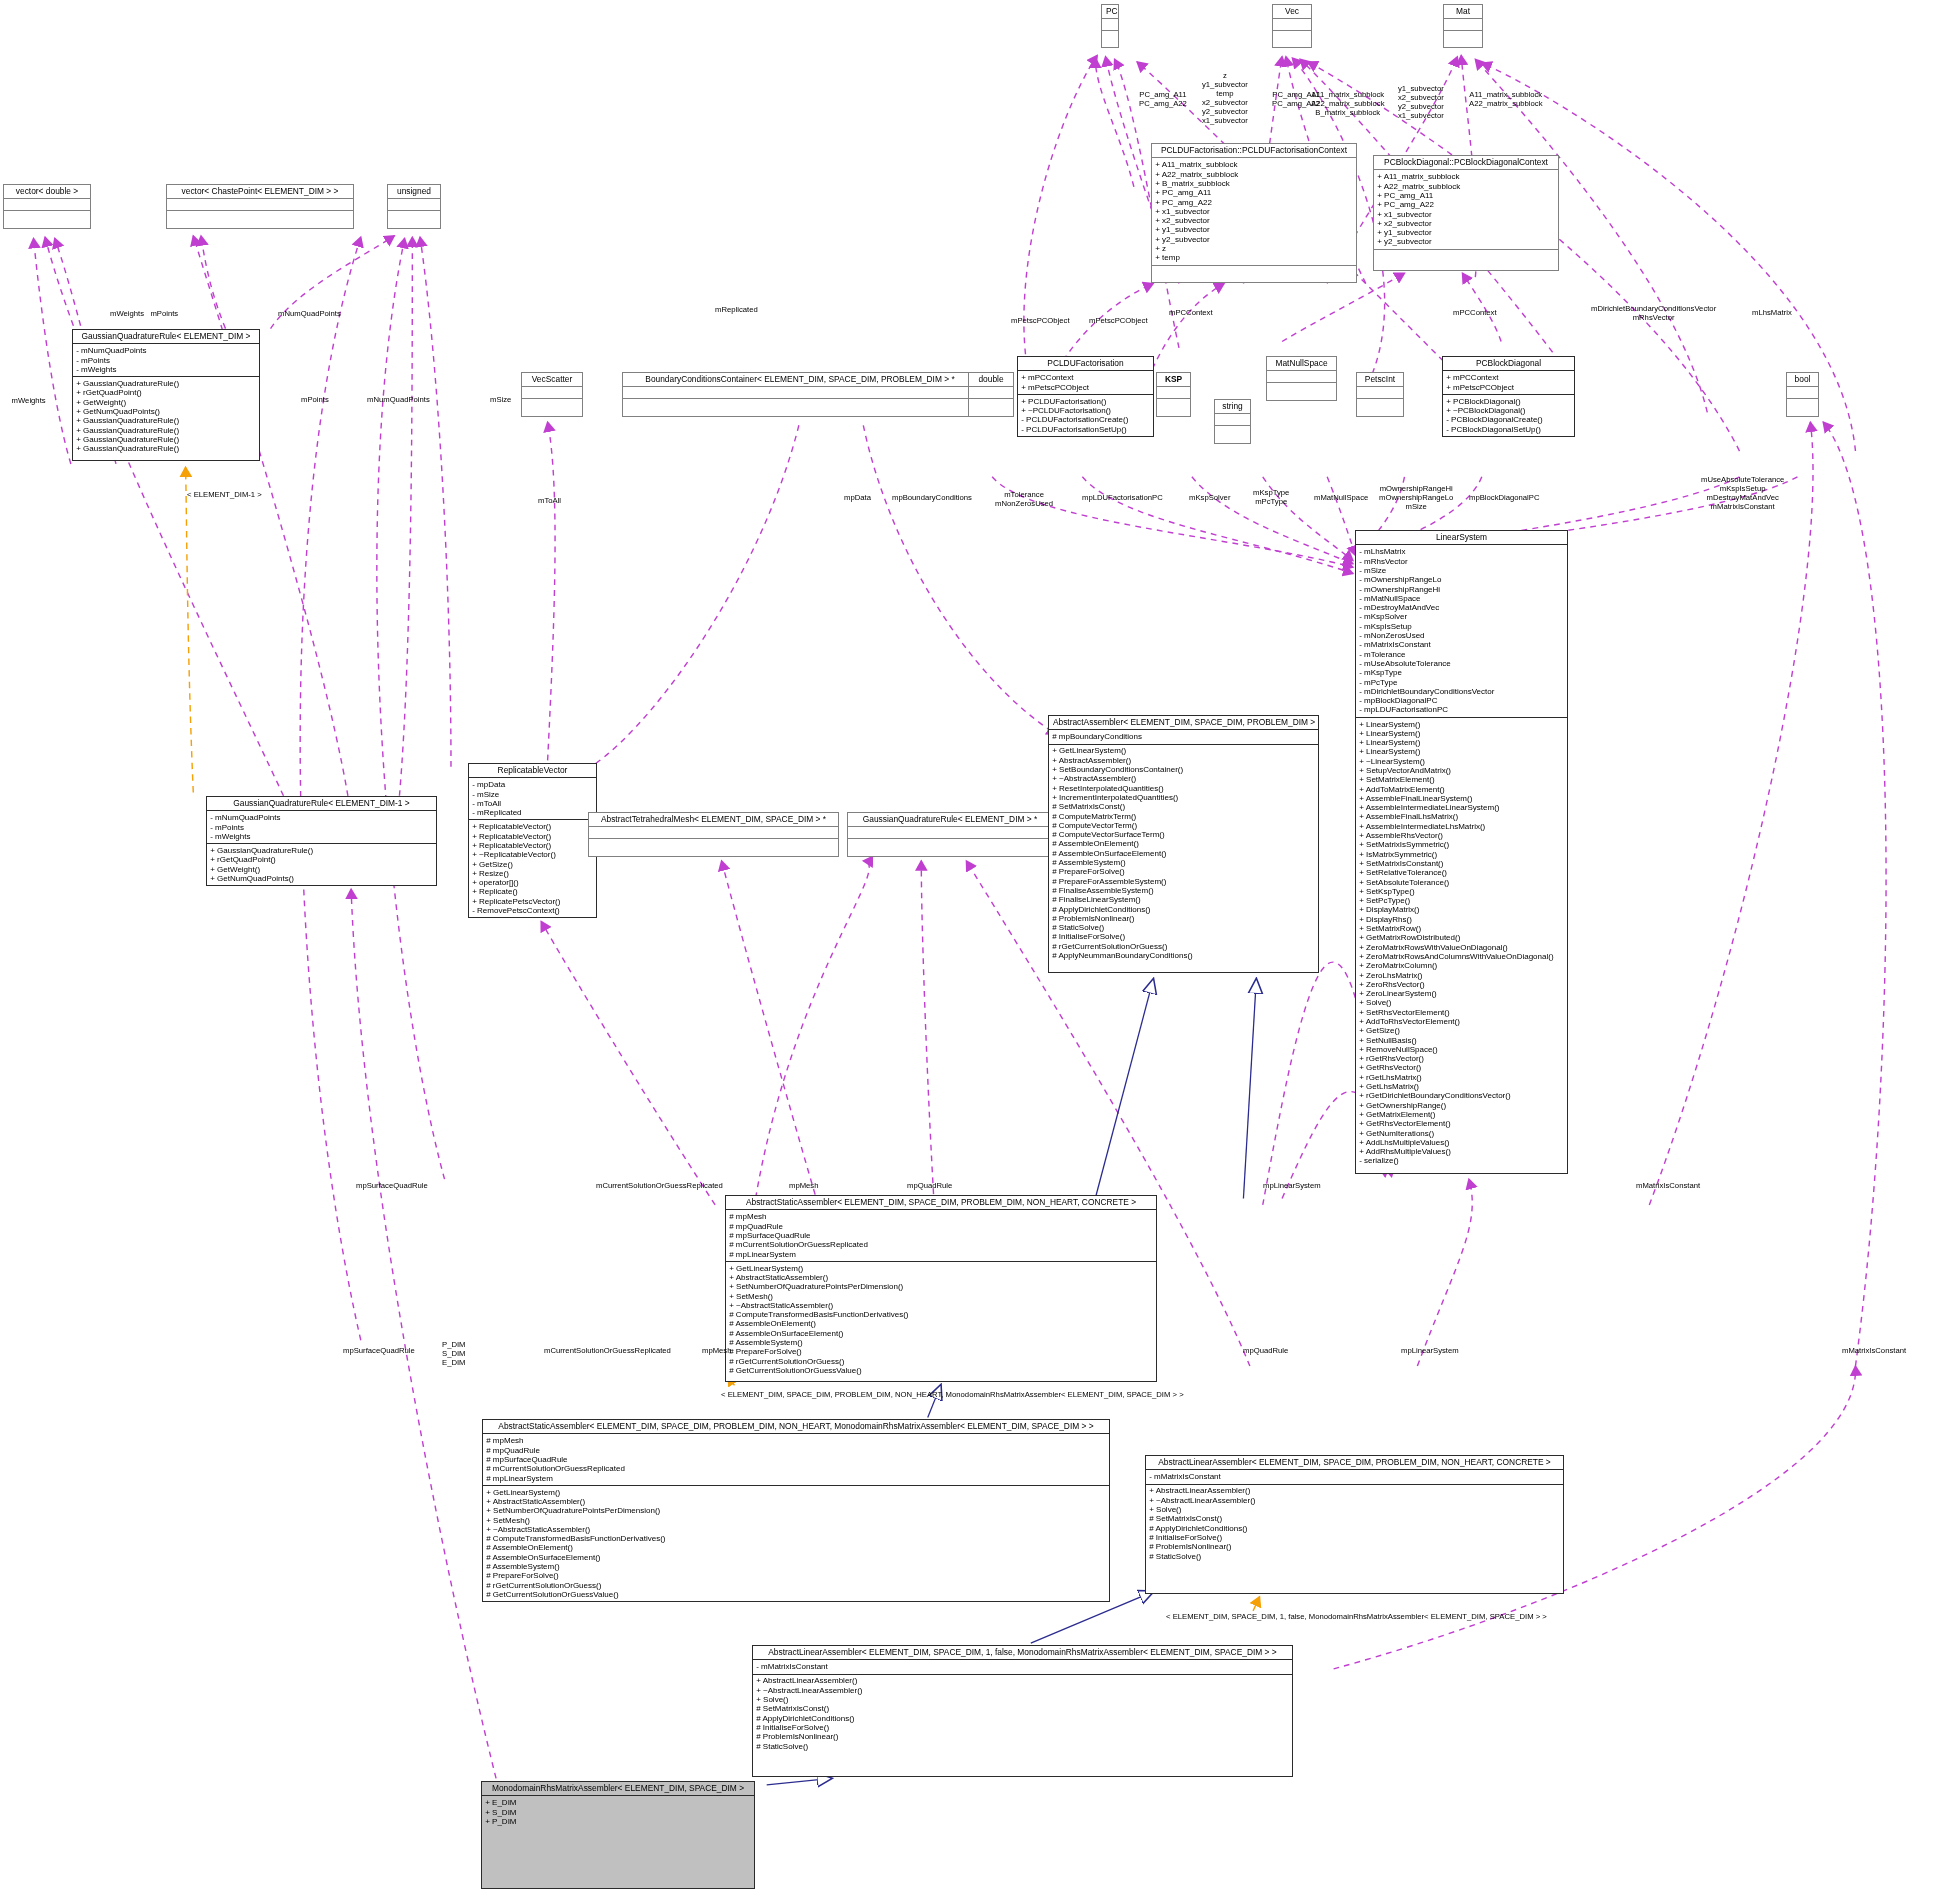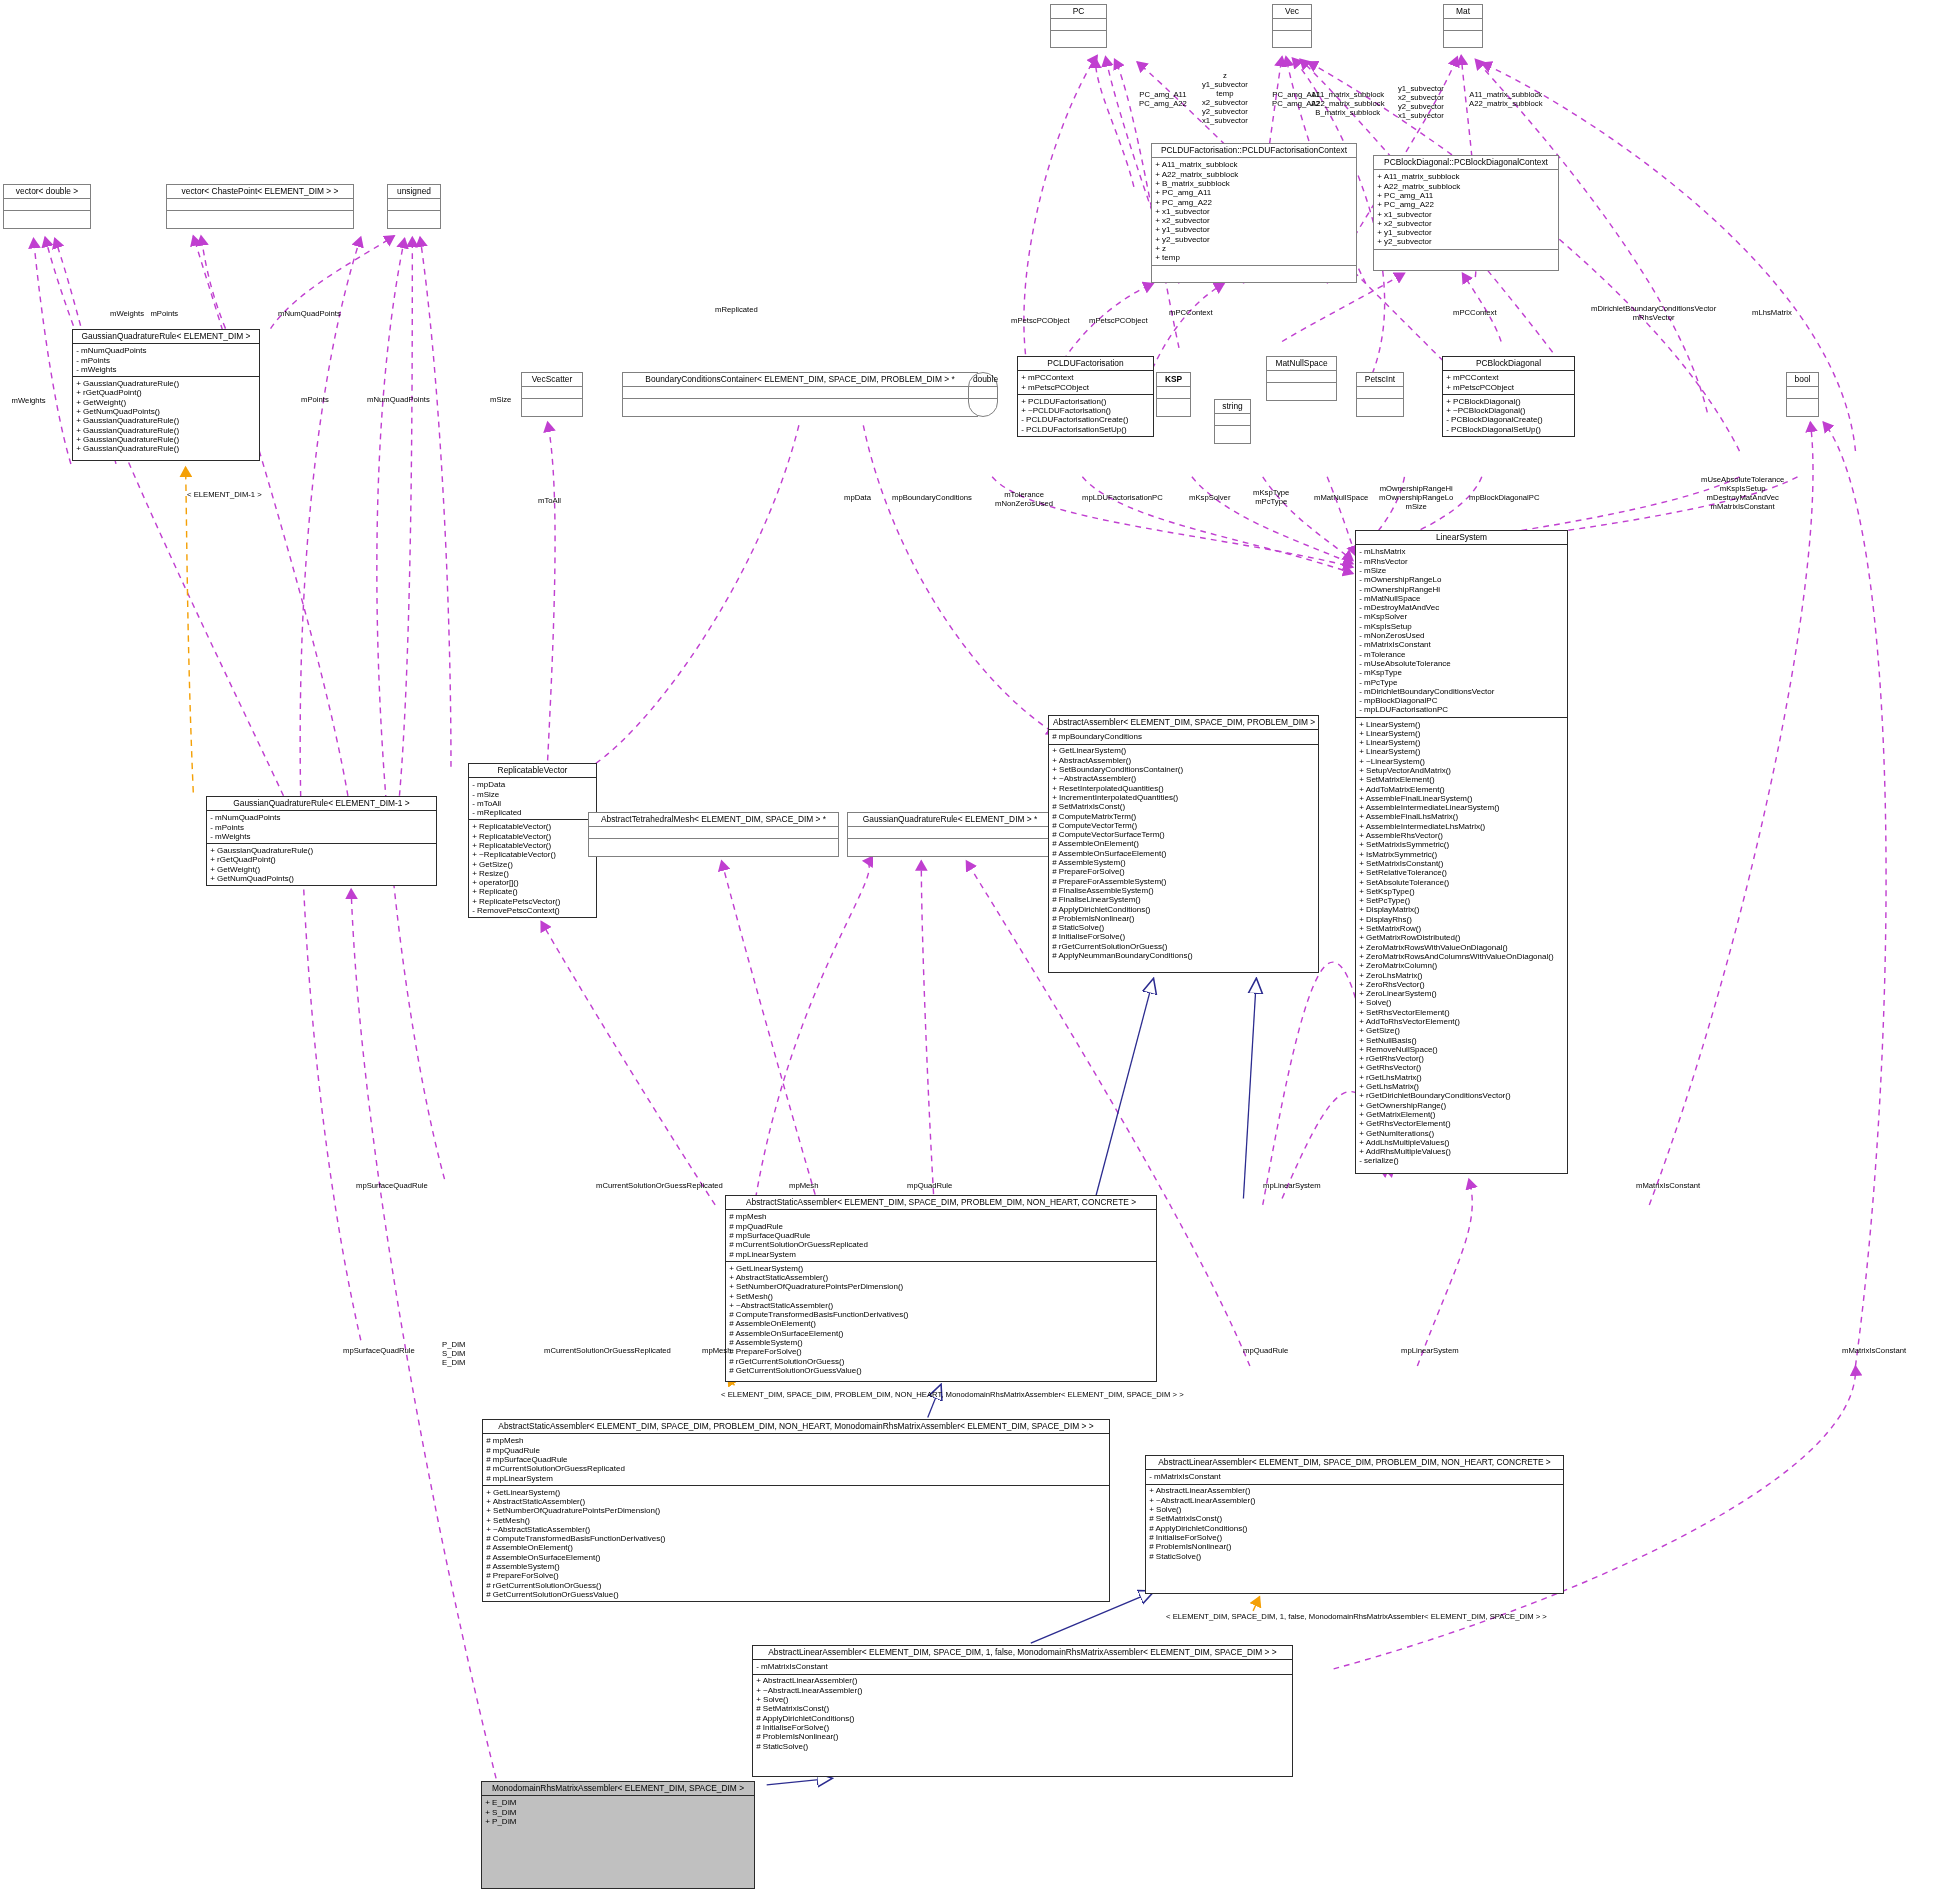--- a/index.html
+++ b/index.html
@@ -143,21 +143,21 @@
     </g>
 
     <g stroke="#f4a006" stroke-width="2.2" fill="none" stroke-dasharray="10,8" marker-end="url(#tarr)">
       <path d="M300,1230 C290,1000 290,800 288,725"></path>
       <path d="M1140,2150 L1130,2135"></path>
       <path d="M1945,2500 L1955,2478"></path>
     </g>
   </svg>
 
   <div id="nodes-layer">
-      <div class="node" style="left: 1050px; top: 3.9px; width: 57px; min-height: 44px;">
+      <div class="node" style="left: 1101px; top: 3.9px; width: 18px; min-height: 44px;">
         <div class="n-title">PC</div>
         <div class="n-sec empty"></div>
         <div class="n-sec empty"></div>
       </div>
       <div class="node" style="left: 1272px; top: 3.9px; width: 40px; min-height: 44px;">
         <div class="n-title">Vec</div>
         <div class="n-sec empty"></div>
         <div class="n-sec empty"></div>
       </div>
       <div class="node" style="left: 1443px; top: 3.9px; width: 40px; min-height: 44px;">
@@ -246,21 +246,21 @@
       <div class="node" style="left: 521px; top: 372px; width: 62px; min-height: 45px;">
         <div class="n-title">VecScatter</div>
         <div class="n-sec empty"></div>
         <div class="n-sec empty"></div>
       </div>
       <div class="node" style="left: 622px; top: 372px; width: 356px; min-height: 45px;">
         <div class="n-title">BoundaryConditionsContainer&lt; ELEMENT_DIM, SPACE_DIM, PROBLEM_DIM &gt; *</div>
         <div class="n-sec empty"></div>
         <div class="n-sec empty"></div>
       </div>
-      <div class="node" style="left: 968px; top: 372px; width: 30px; min-height: 45px; border-radius: 16px;">
+      <div class="node" style="left: 968px; top: 372px; width: 46px; min-height: 45px;">
         <div class="n-title">double</div>
         <div class="n-sec empty"></div>
         <div class="n-sec empty"></div>
       </div>
       <div class="node bold" style="left: 1017px; top: 356px; width: 137px; min-height: 77px;">
         <div class="n-title">PCLDUFactorisation</div>
         <div class="n-sec">
           <div class="n-row">+ mPCContext</div>
           <div class="n-row">+ mPetscPCObject</div>
         </div>

